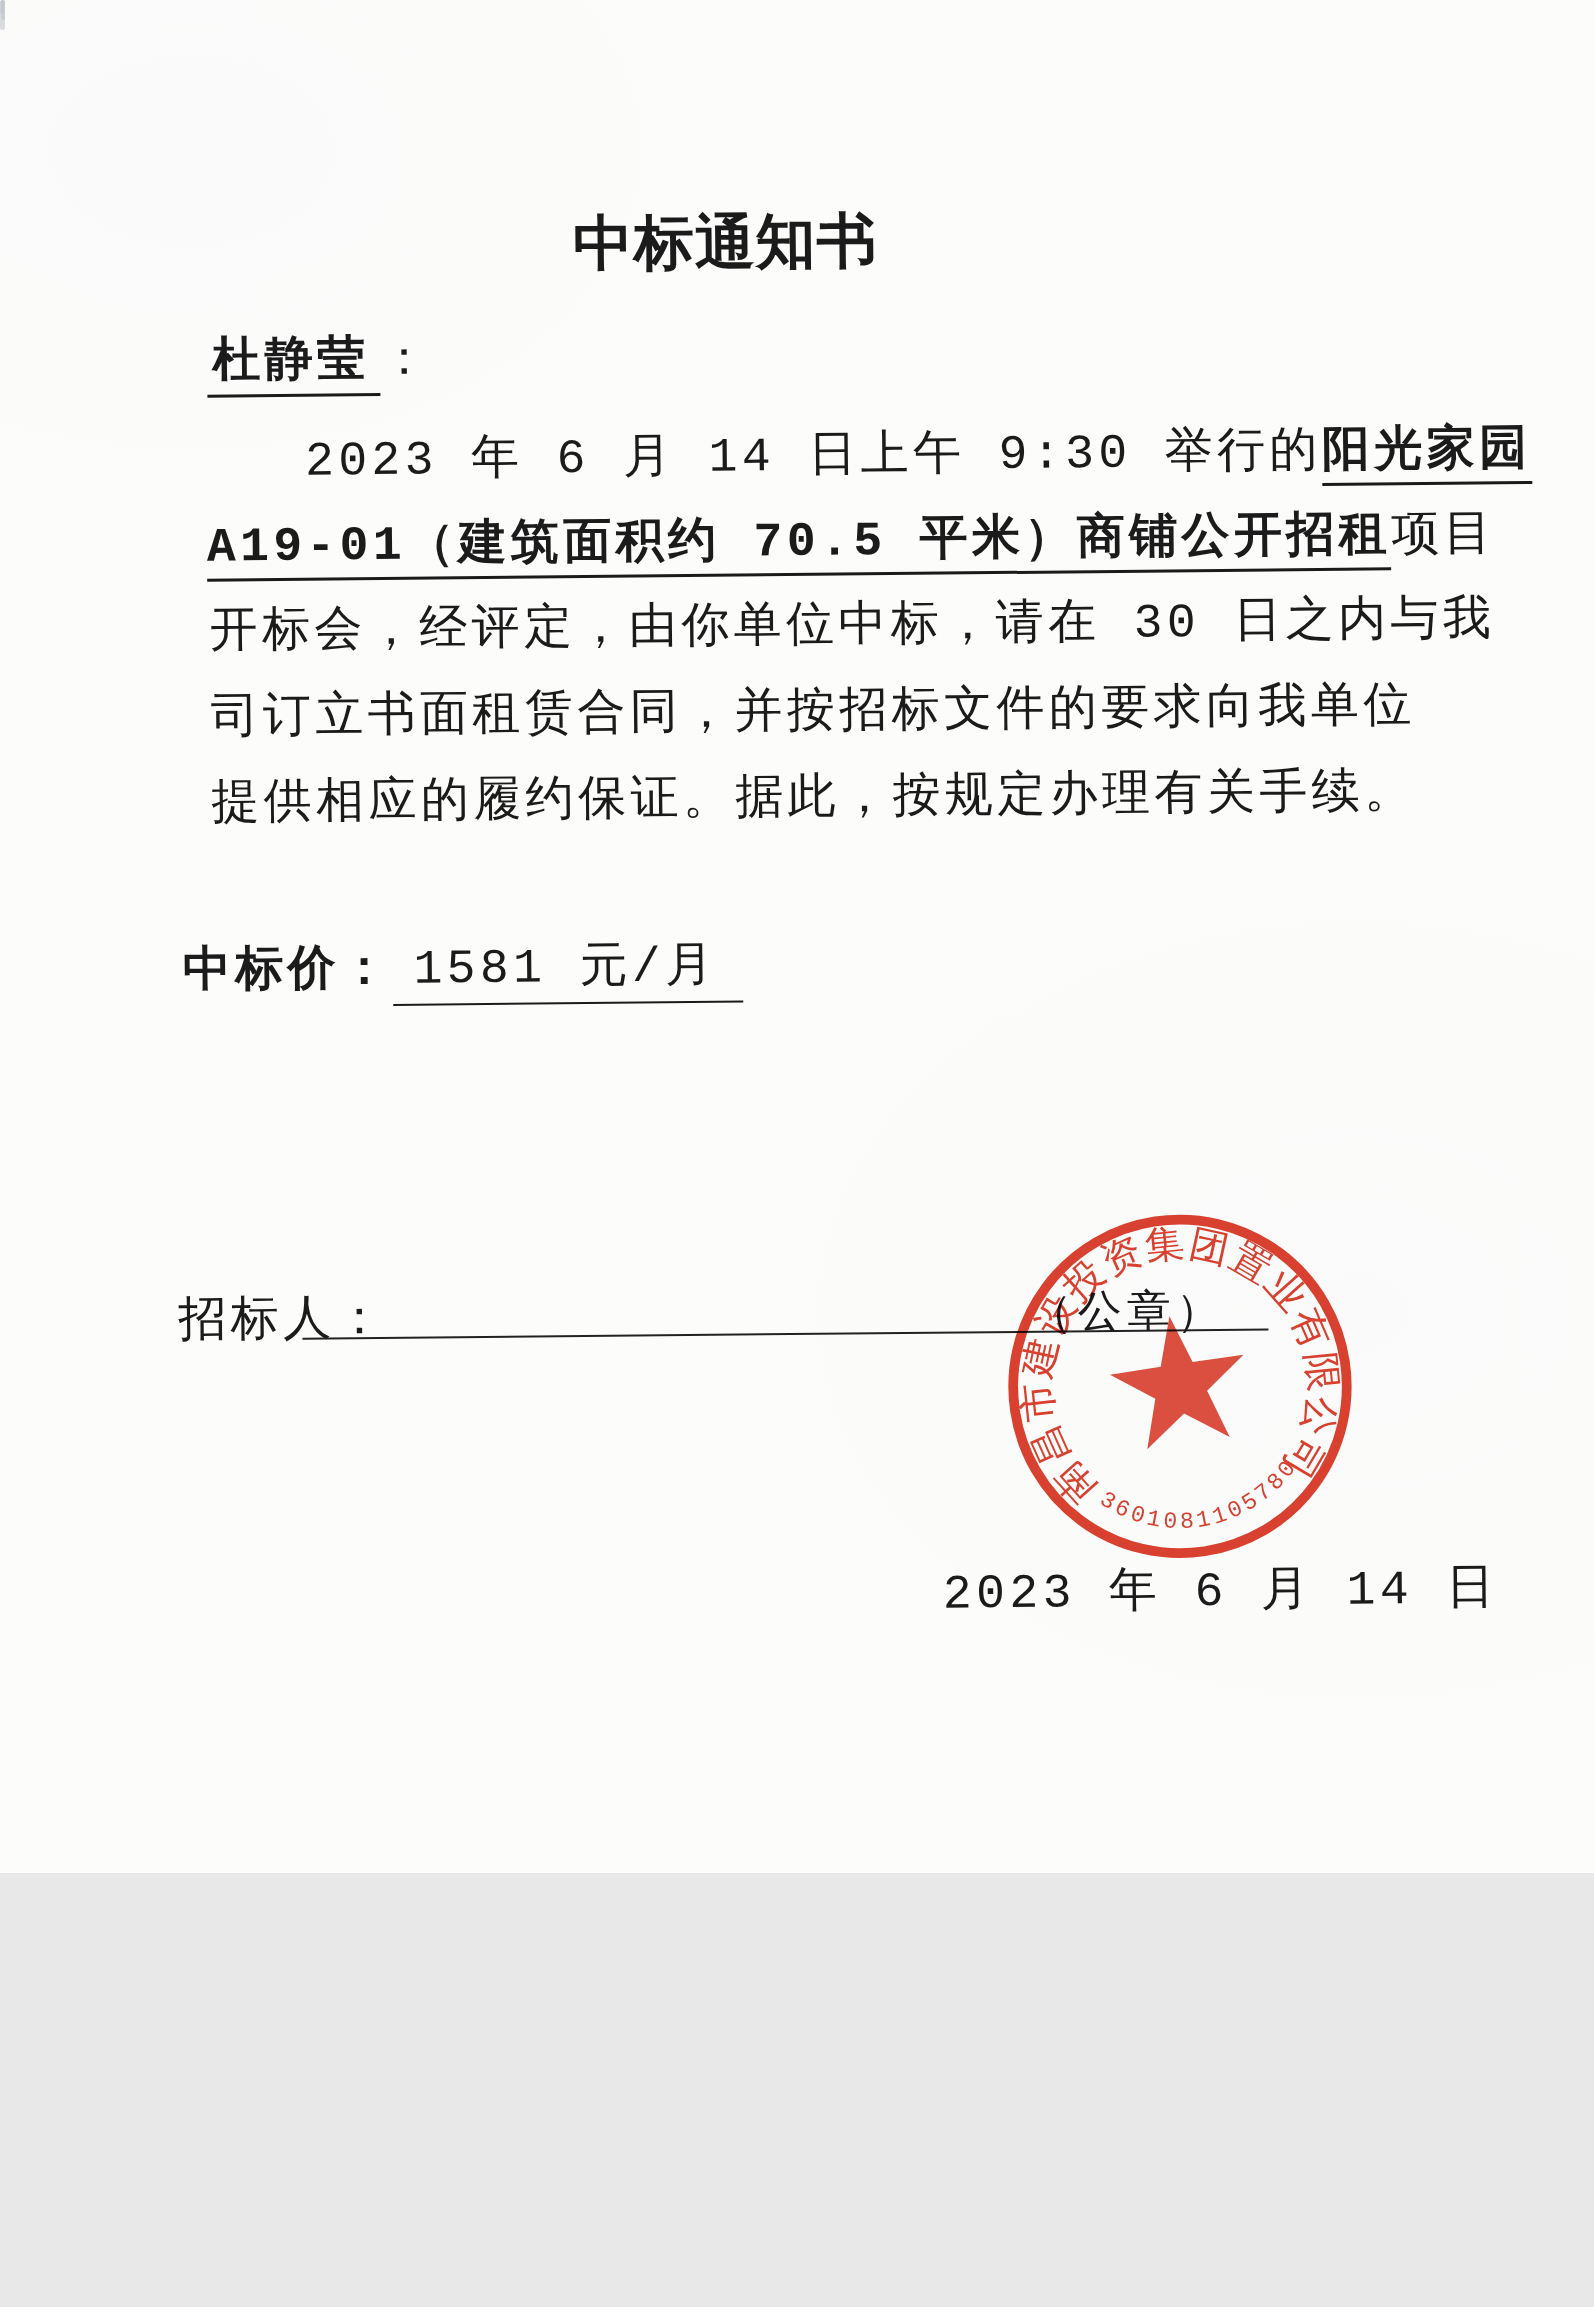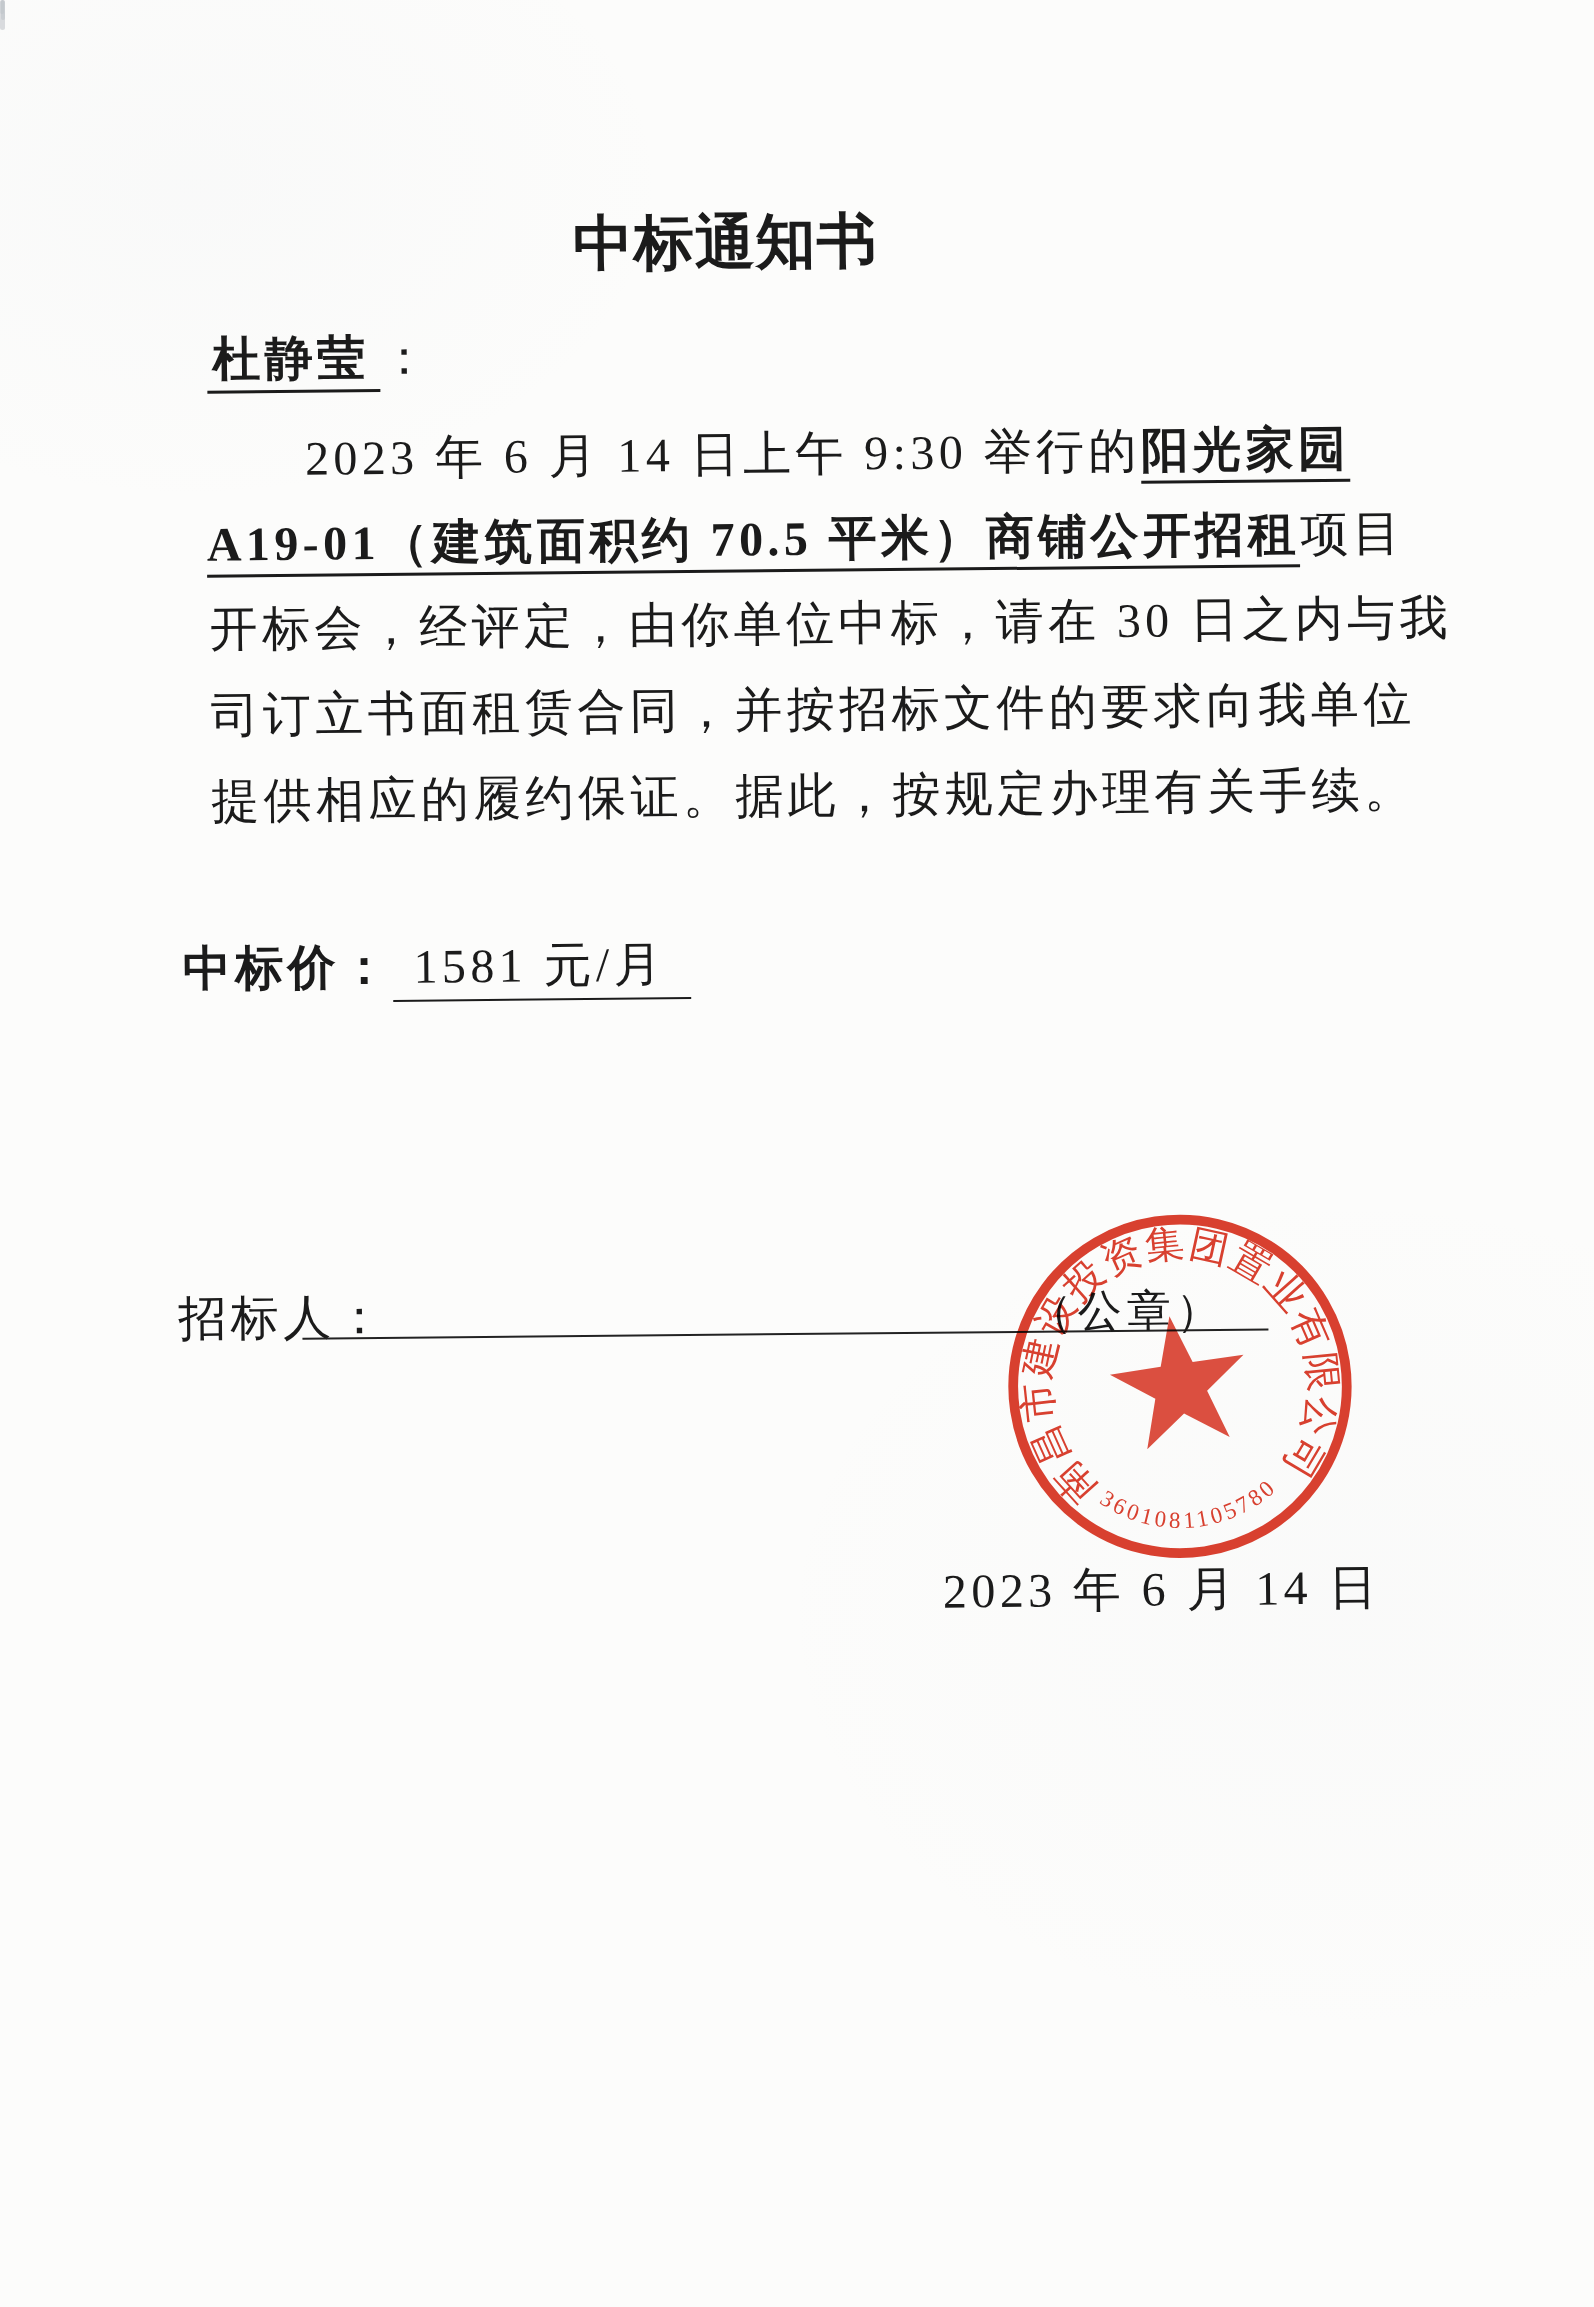--- a/index.html
+++ b/index.html
@@ -1,24 +1,24 @@
 <!DOCTYPE html>
 <html style="font-size:14px"><head>
 <meta charset="utf-8">
 <style>
   html,body{margin:0;padding:0;background:#e8e8e8;}
   .page{
     position:relative;
-    width:1595px;height:2307px;
+    width:1595px;height:1873px;
     background:#fcfcfb;
     background-image:
       radial-gradient(ellipse 797px 532px at 12% 8%, rgba(190,198,210,0.05), transparent 60%),
       radial-gradient(ellipse 975px 709px at 85% 70%, rgba(190,198,210,0.04), transparent 60%);
     overflow:hidden;
-    font-family:Liberation Serif, serif;
+    font-family:Liberation Mono, monospace;
     color:#1b1b1b;
   }
   .doc{
     position:absolute;inset:0;
     transform:rotate(-0.55deg);
     transform-origin:797px 975px;
   }
   .abs{position:absolute;white-space:nowrap;}
   .title{
     font-size:60px;font-weight:700;letter-spacing:0.9px;

